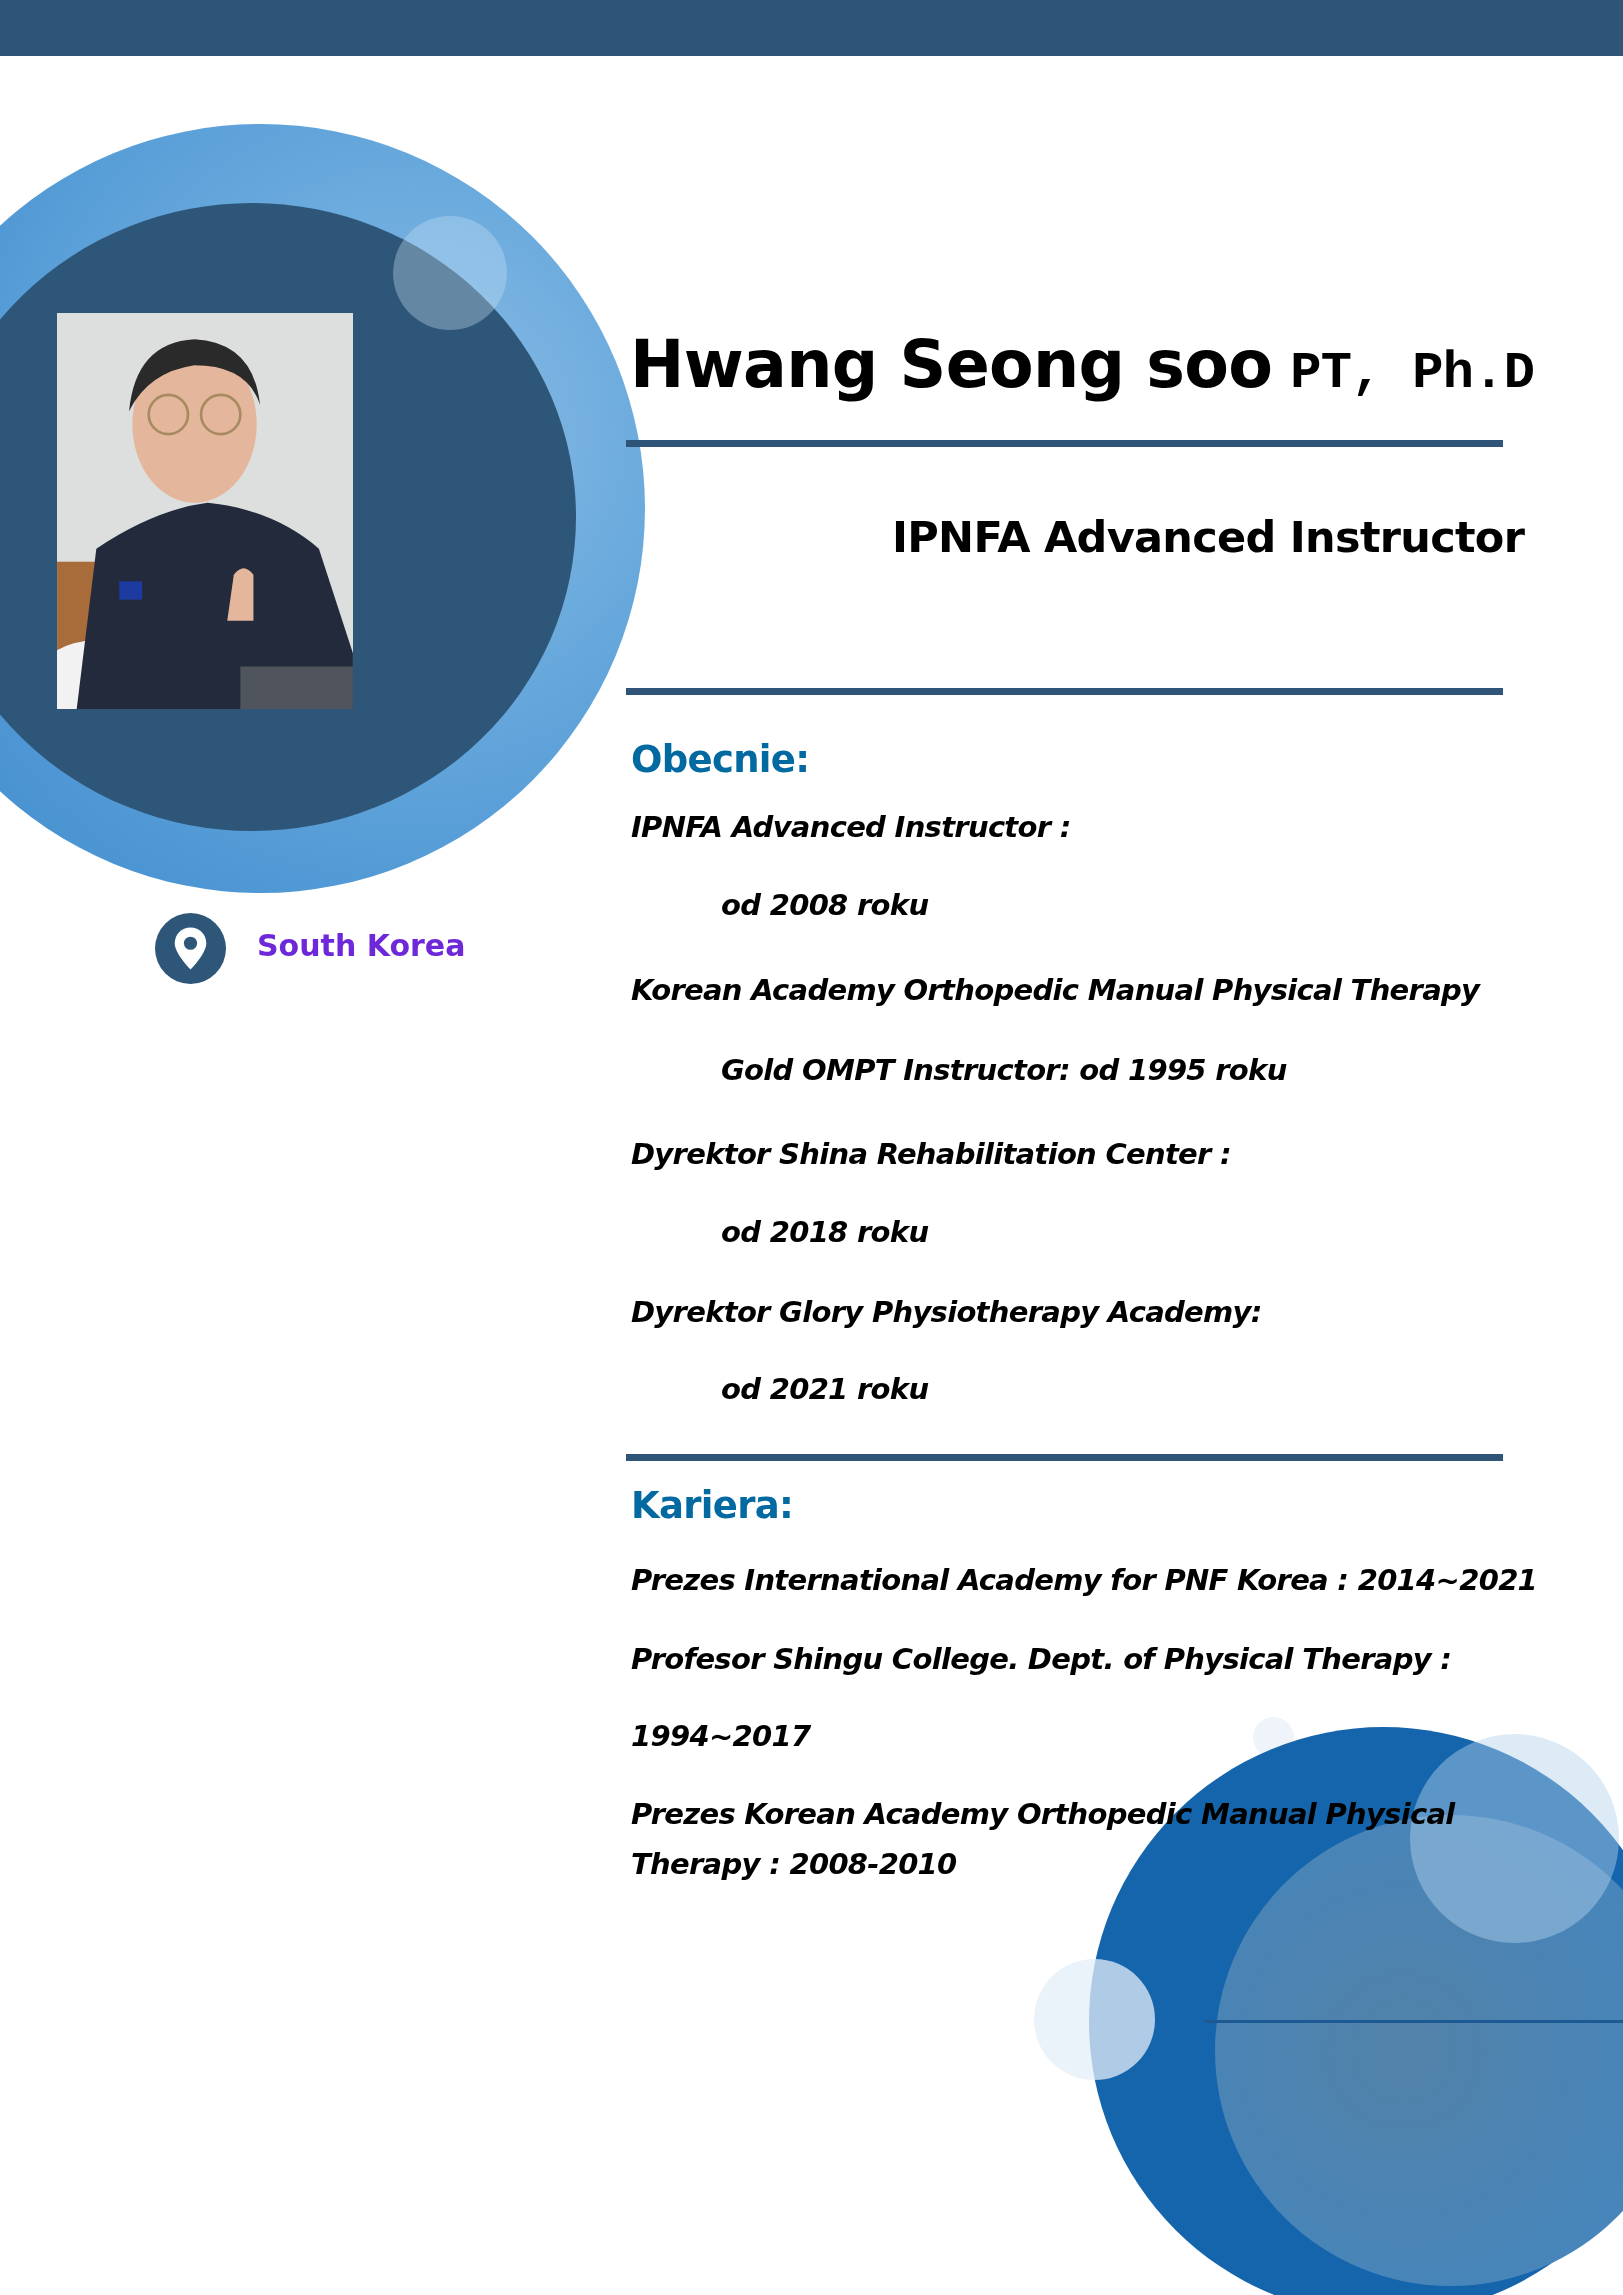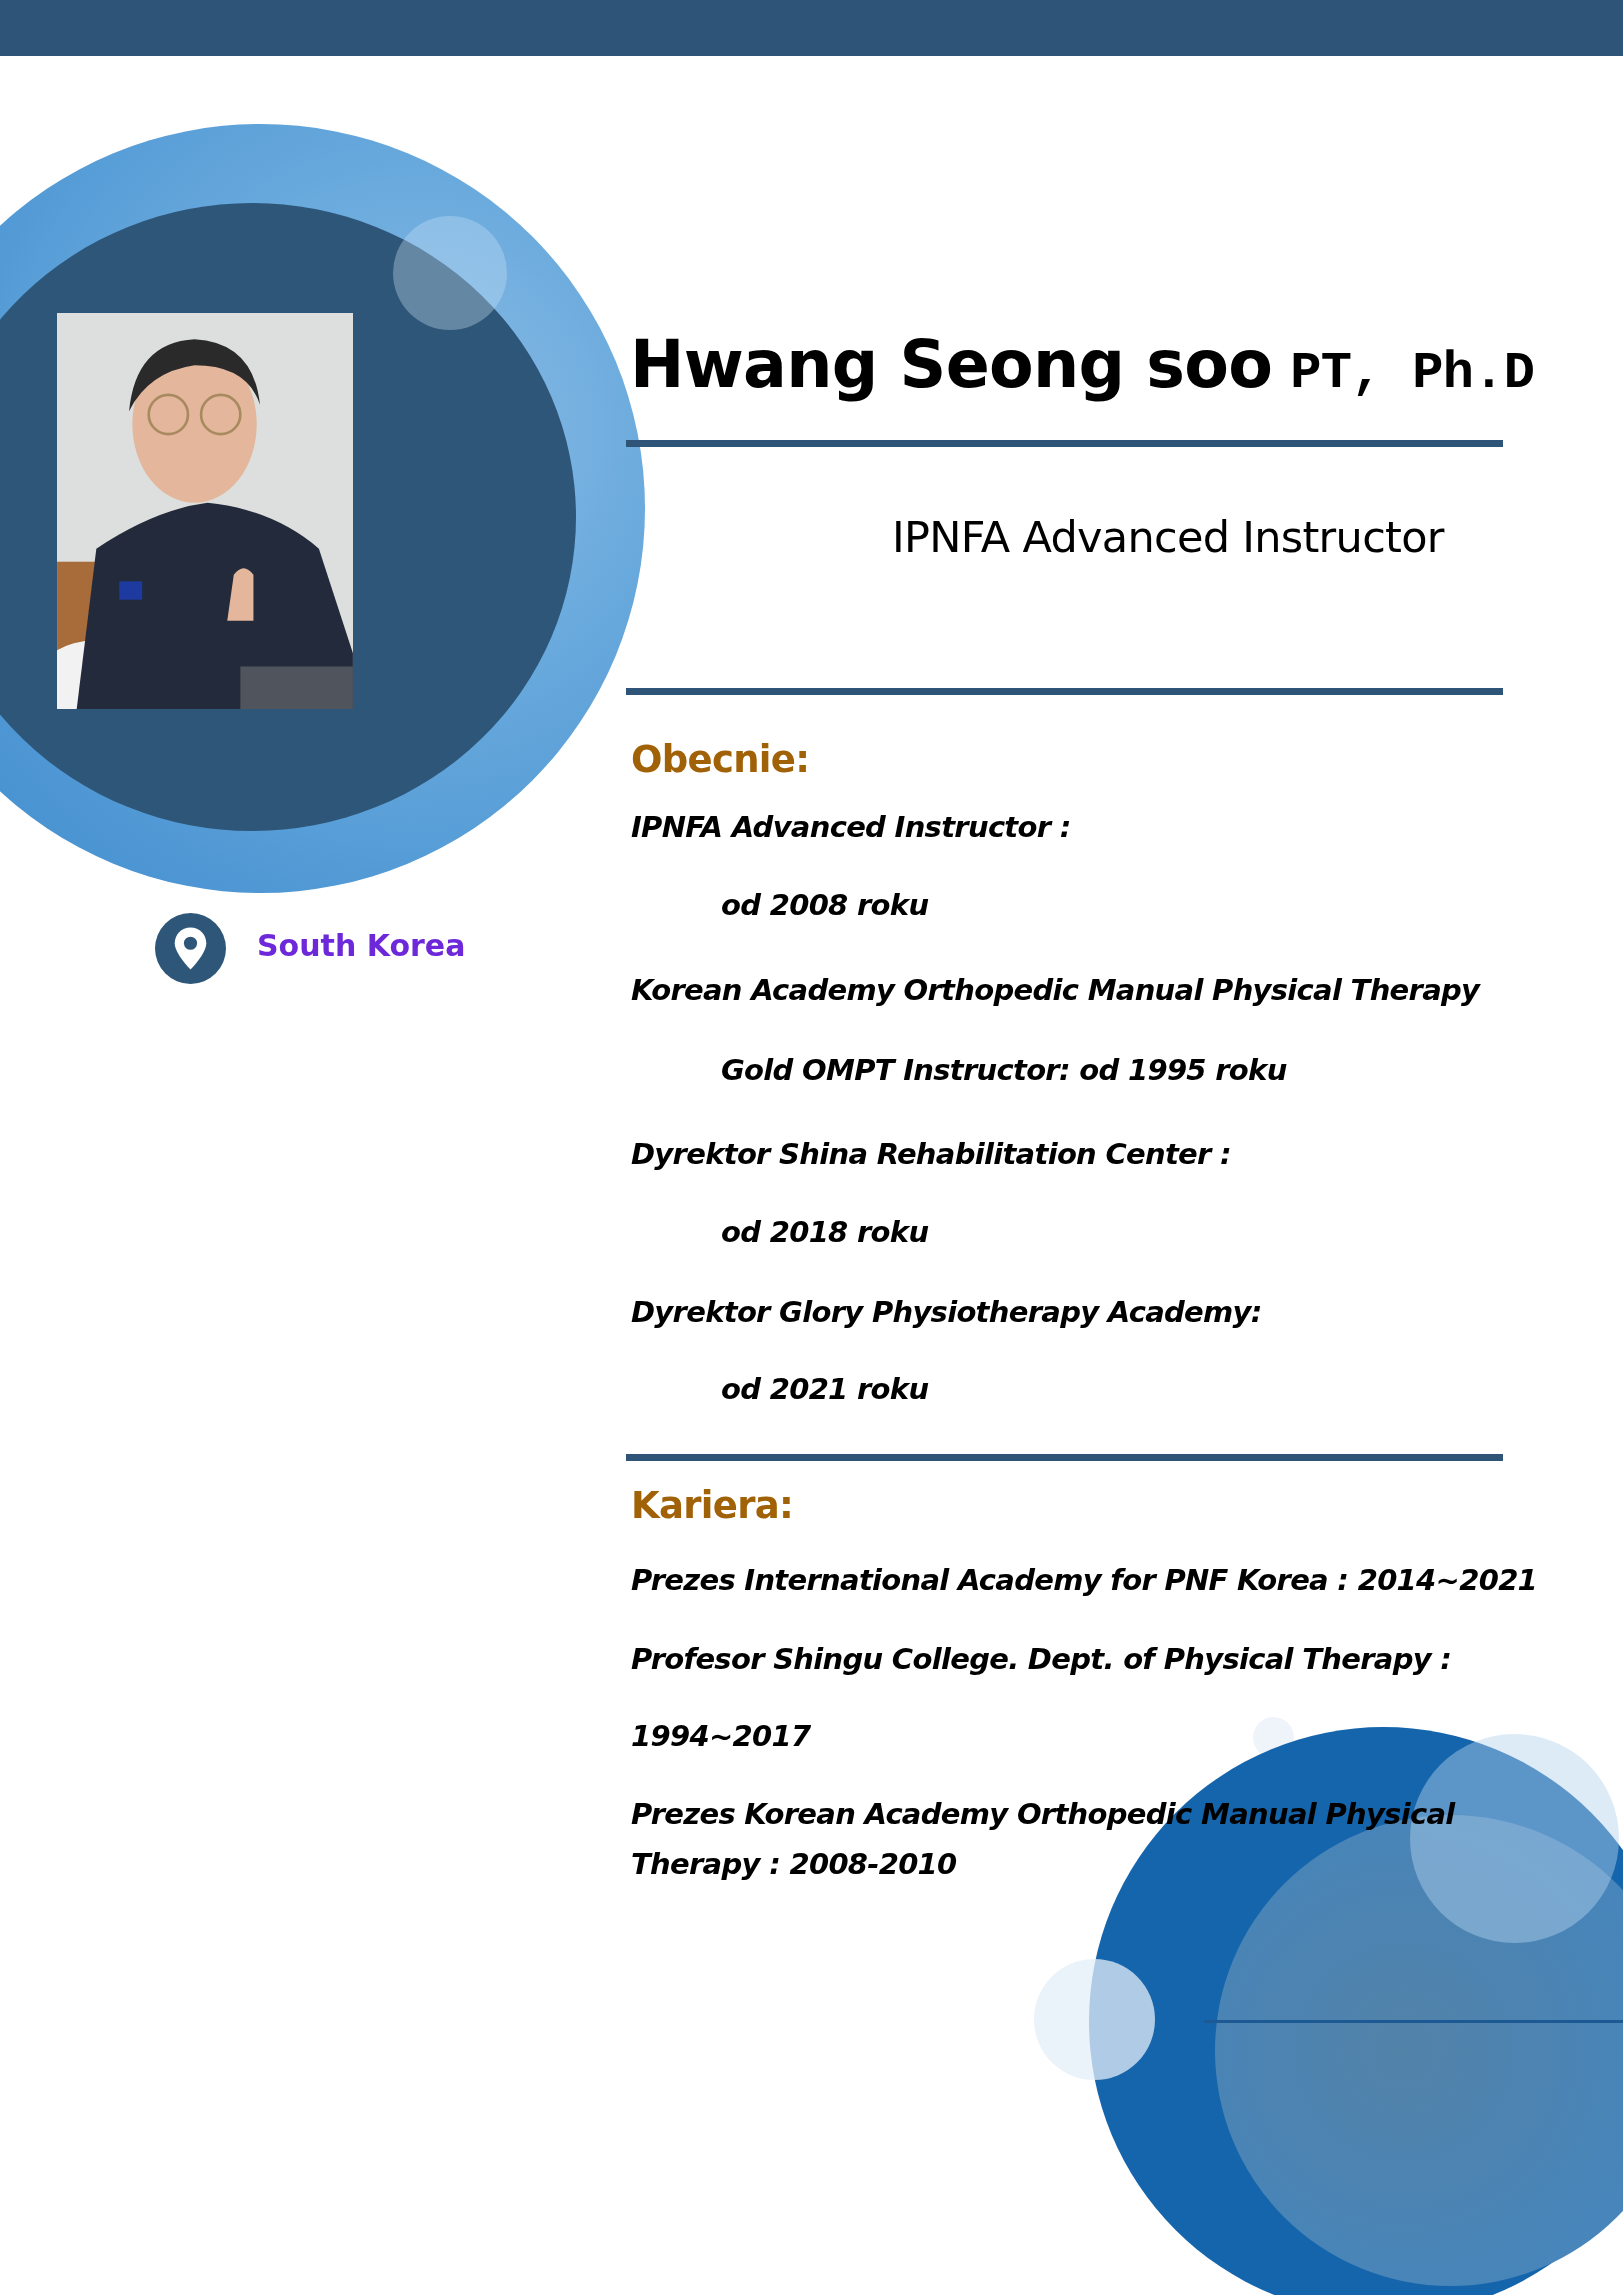--- a/index.html
+++ b/index.html
@@ -10,22 +10,22 @@
   .ring-outer{left:-124px;top:124px;width:769px;height:769px;border-radius:50%;
     background:radial-gradient(circle at 70% 40%, #8DBDE6 0%, #6AAADD 35%, #4E97D4 70%, #3F89CB 100%);}
   .ring-dark{left:-72px;top:203px;width:648px;height:628px;border-radius:50%;background:#2E5679;}
   .bubble-left{left:393px;top:216px;width:114px;height:114px;border-radius:50%;background:rgba(200,225,245,0.35);}
   .photo{left:57px;top:313px;width:296px;height:396px;overflow:hidden;background:#dfe3e2;}
   .loc-icon{left:155px;top:913px;width:71px;height:71px;border-radius:50%;background:#2E5679;}
   .loc-text{left:257px;top:928px;font-size:30px;font-weight:bold;color:#6d28d9;font-family:"DejaVu Sans",sans-serif;}
   .name{left:630px;top:327px;font-size:65px;font-weight:bold;color:#000;font-family:"DejaVu Sans",sans-serif;white-space:nowrap;letter-spacing:-0.7px;}
   .name .deg{font-size:52px;margin-left:18px;font-family:Liberation Mono, monospace;}
   .rule{left:626px;width:877px;height:6.5px;background:#2E5478;}
-  .subtitle{left:892px;top:512px;font-size:43px;font-weight:normal;color:#000;white-space:nowrap;font-family:"DejaVu Sans",sans-serif;letter-spacing:-0.7px;}
-  .section-h{left:631px;font-size:37px;font-weight:bold;color:#a16207;font-family:"DejaVu Sans",sans-serif;letter-spacing:-0.7px;}
+  .subtitle{left:892px;top:512px;font-size:43px;font-weight:bold;color:#000;white-space:nowrap;font-family:"DejaVu Sans",sans-serif;letter-spacing:-0.7px;}
+  .section-h{left:631px;font-size:37px;font-weight:bold;color:#0369a1;font-family:"DejaVu Sans",sans-serif;letter-spacing:-0.7px;}
   .item{font-size:29px;font-weight:bold;color:#000;white-space:nowrap;font-family:"DejaVu Sans",sans-serif;letter-spacing:-0.7px;}
   .l0{left:631px;font-style:italic;}
   .l1{left:721px;font-style:italic;}
   
   .br-bubble1{left:1034px;top:1959px;width:121px;height:121px;border-radius:50%;background:#E3EEF8;}
   .br-bubble2{left:1253px;top:1717px;width:41px;height:41px;border-radius:50%;background:#EEF4FA;}
   .br-outer{left:1089px;top:1727px;width:589px;height:589px;border-radius:50%;background:#1565AC;}
   .br-inner{left:1215px;top:1815px;width:471px;height:471px;border-radius:50%;background:radial-gradient(circle at 40% 50%, #5282A8 0%, #4A84B5 50%, #4387C2 100%);}
   .br-bubble3{left:1410px;top:1734px;width:209px;height:209px;border-radius:50%;background:rgba(180,210,238,0.45);}
   .br-line{left:1204px;top:2020px;width:420px;height:2.6px;background:#1D5A93;}

